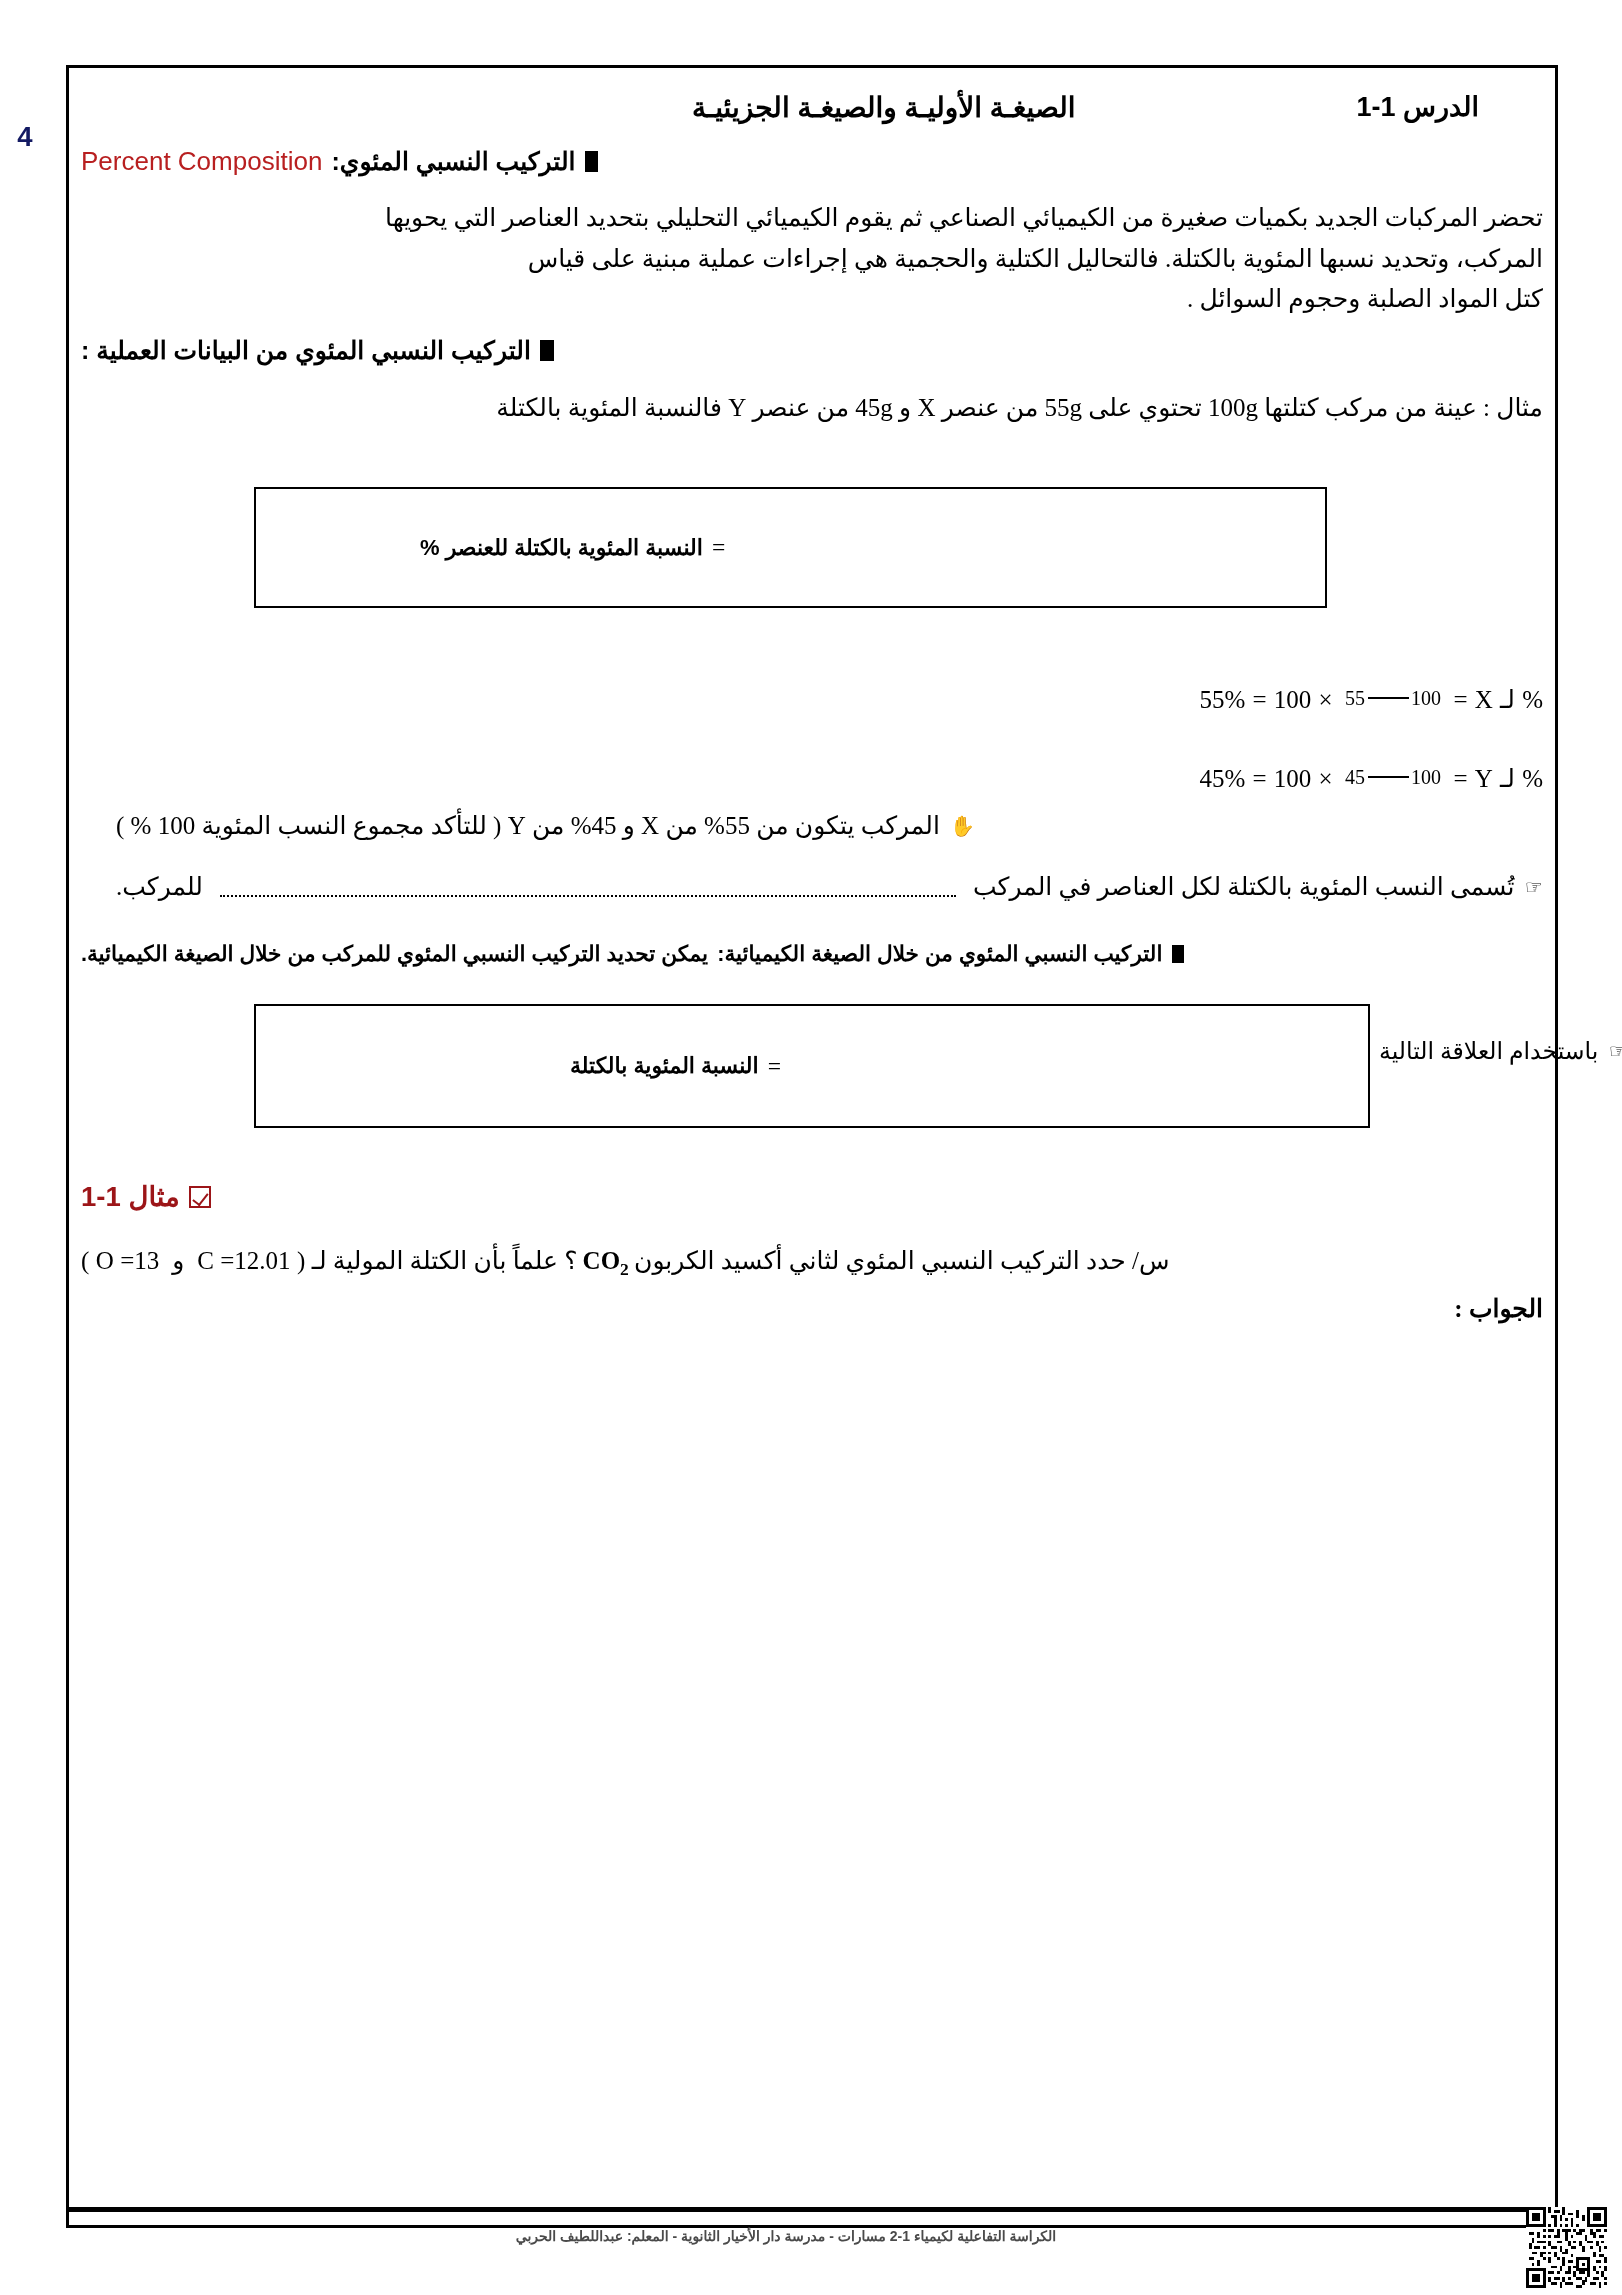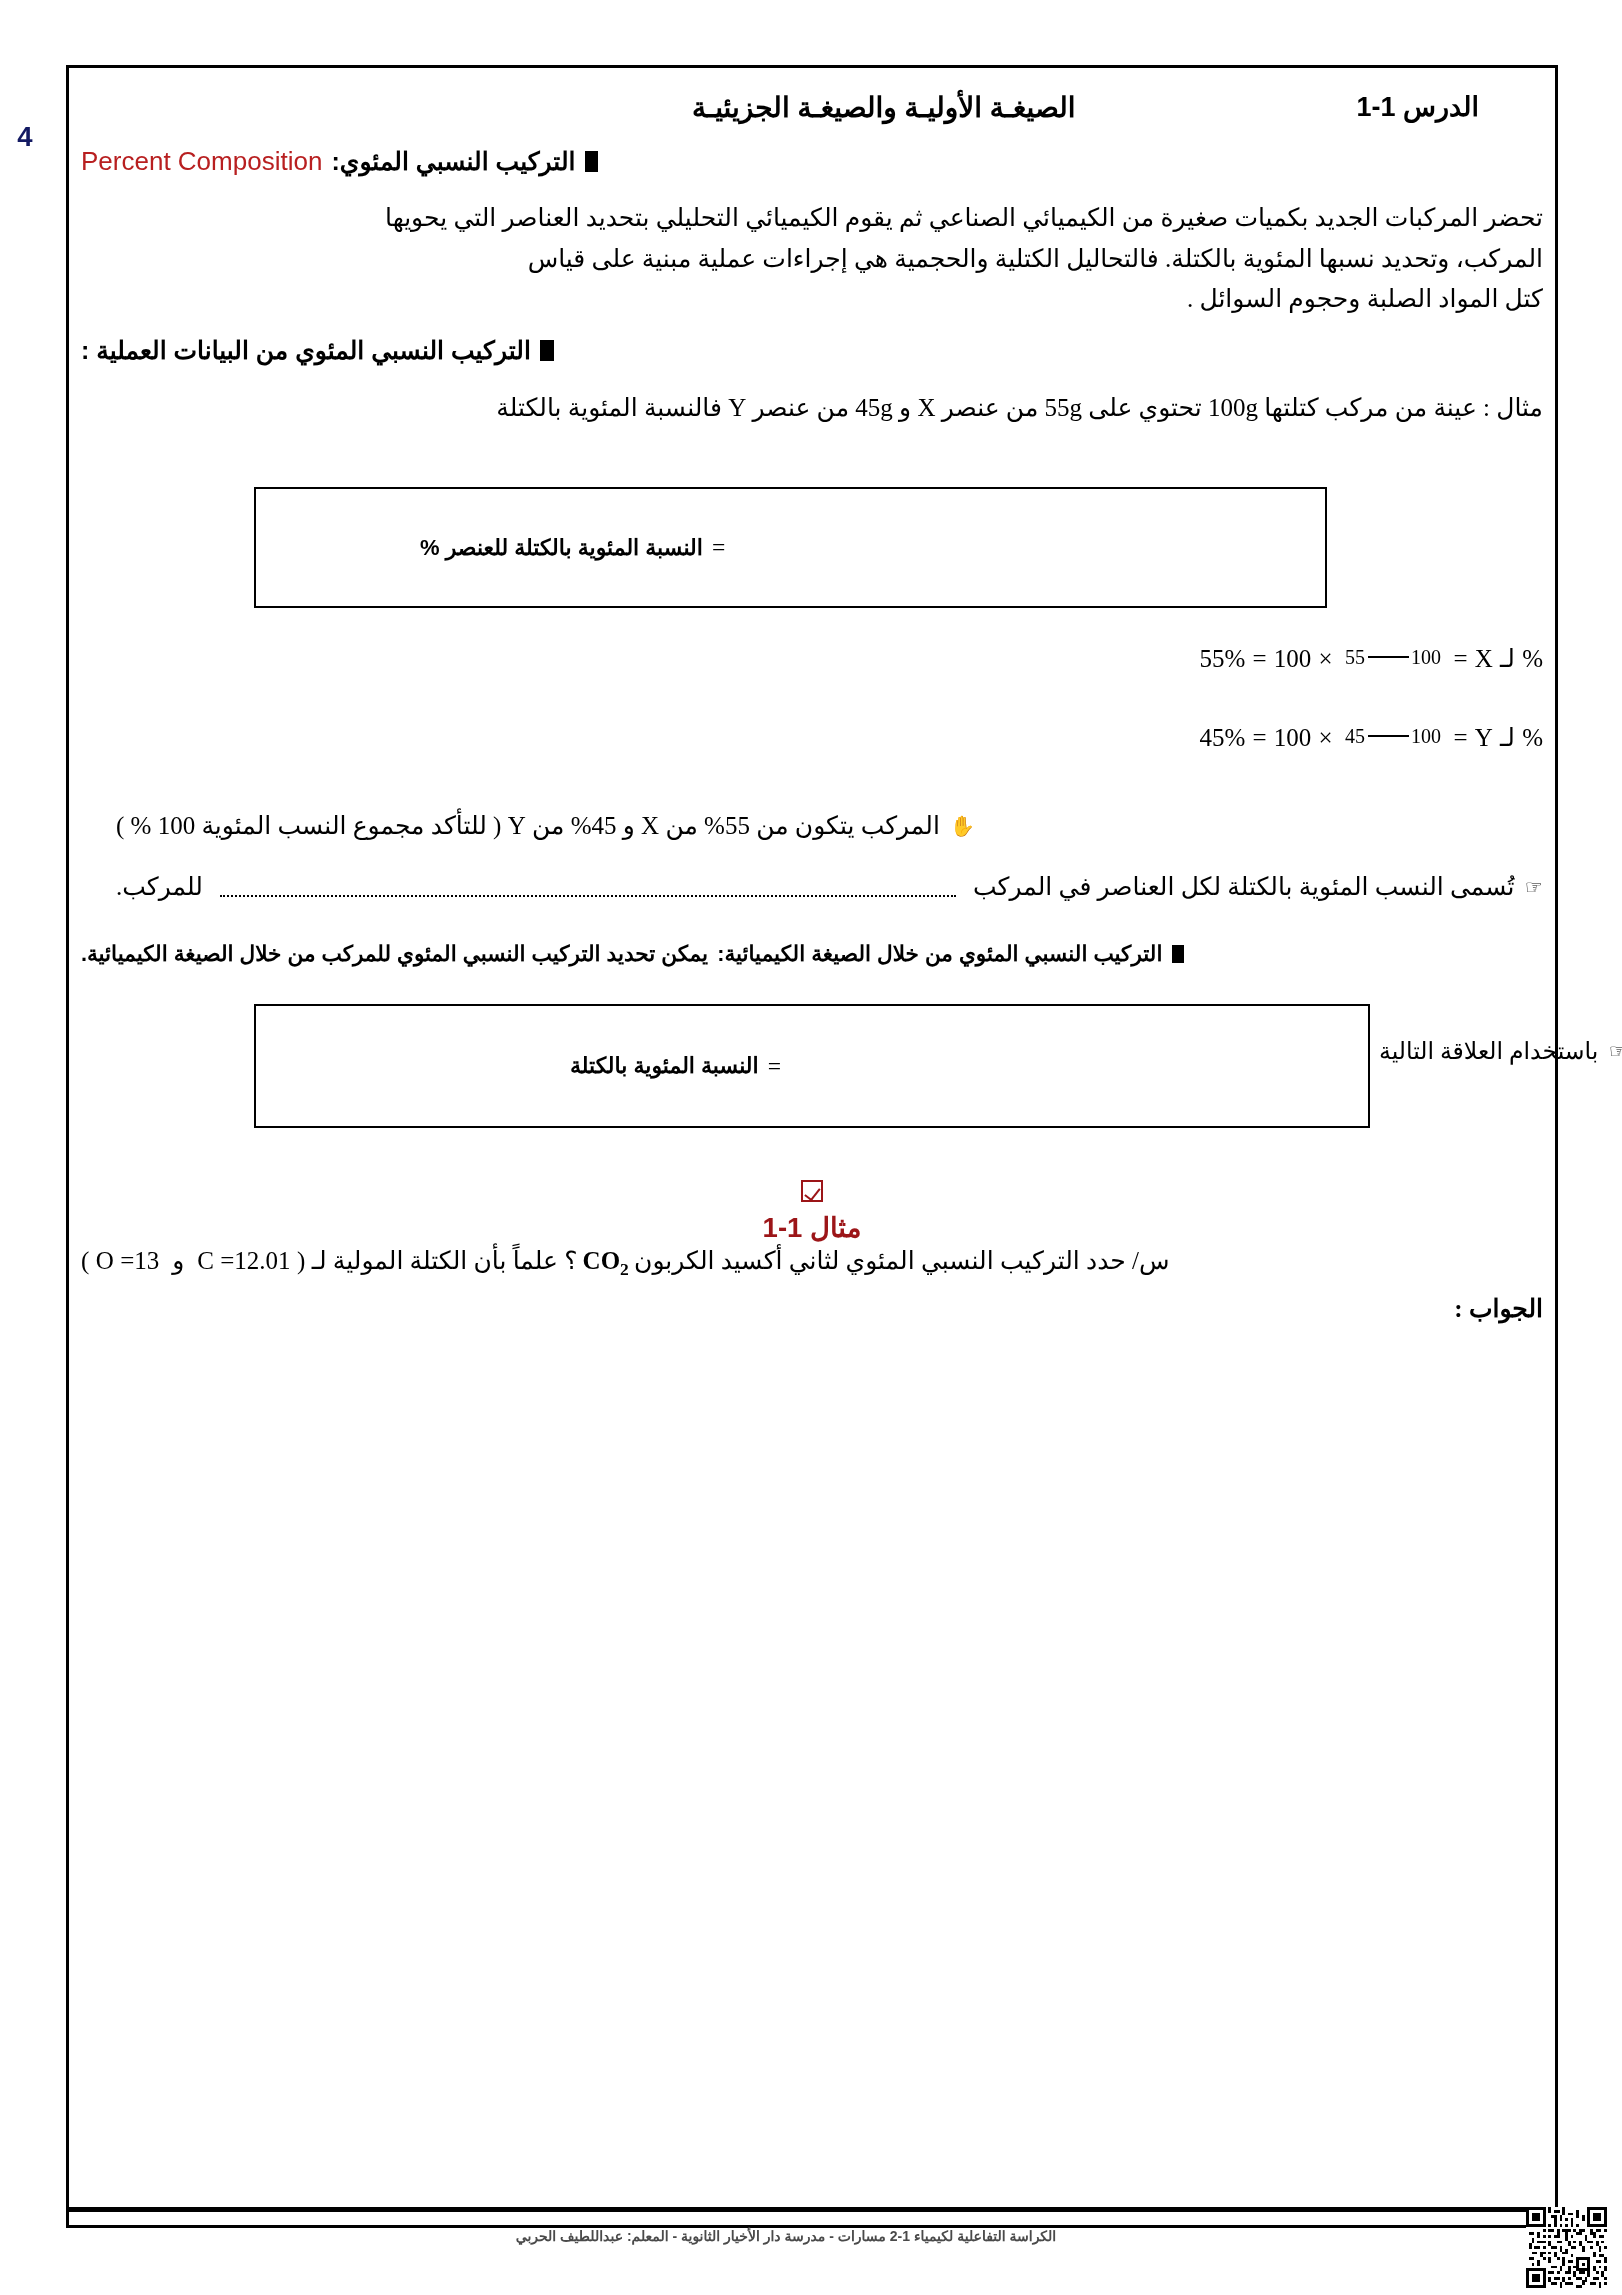--- a/index.html
+++ b/index.html
@@ -152,20 +152,21 @@
     unicode-bidi: isolate;
     font-family: "Liberation Serif", serif;
     font-size: 25px;
     color: #000000;
     display: flex;
     flex-direction: row;
     align-items: center;
     justify-content: flex-start;
     white-space: nowrap;
     gap: 7.2px;
+    margin-top: 41px;
   }
   .frac {
     display: inline-flex;
     flex-direction: row;
     align-items: center;
     justify-content: center;
     vertical-align: middle;
     margin: 0 2.6px;
     position: relative;
     top: -1.3px;
@@ -229,21 +230,20 @@
   }
 
   
   .example-head {
     font-family: "Liberation Sans", sans-serif;
     font-weight: bold;
     font-size: 27.5px;
     color: #9c1518;
     white-space: nowrap;
     display: flex;
-    flex-direction: column;
     align-items: center;
     justify-content: flex-end;
     gap: 9.2px;
   }
   .check-box-glyph {
     display: inline-block;
     width: 22px;
     height: 22px;
     border: 2px solid #9c1518;
     box-sizing: border-box;

